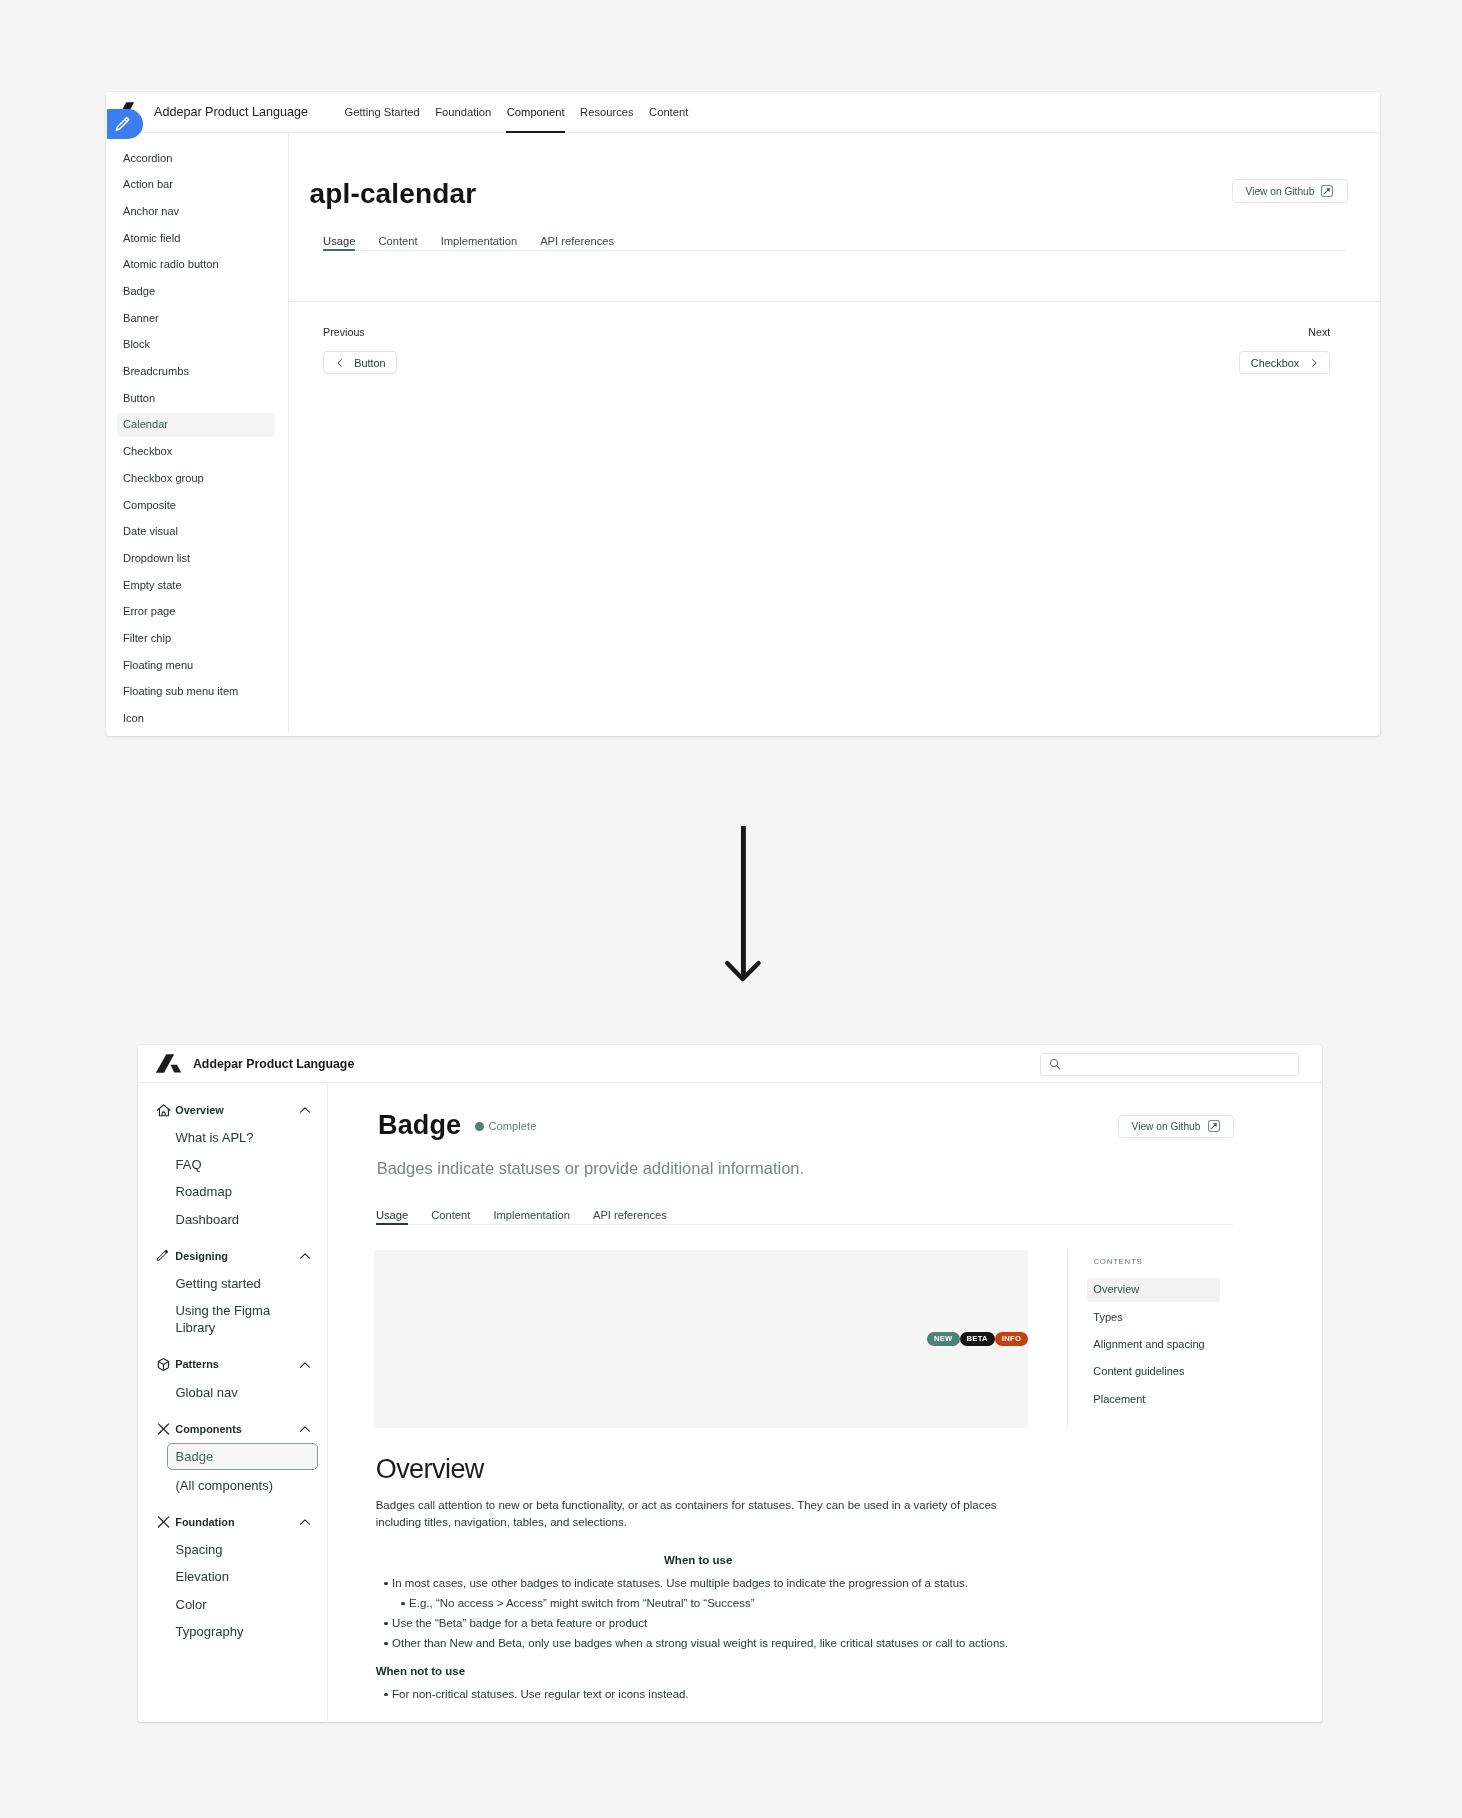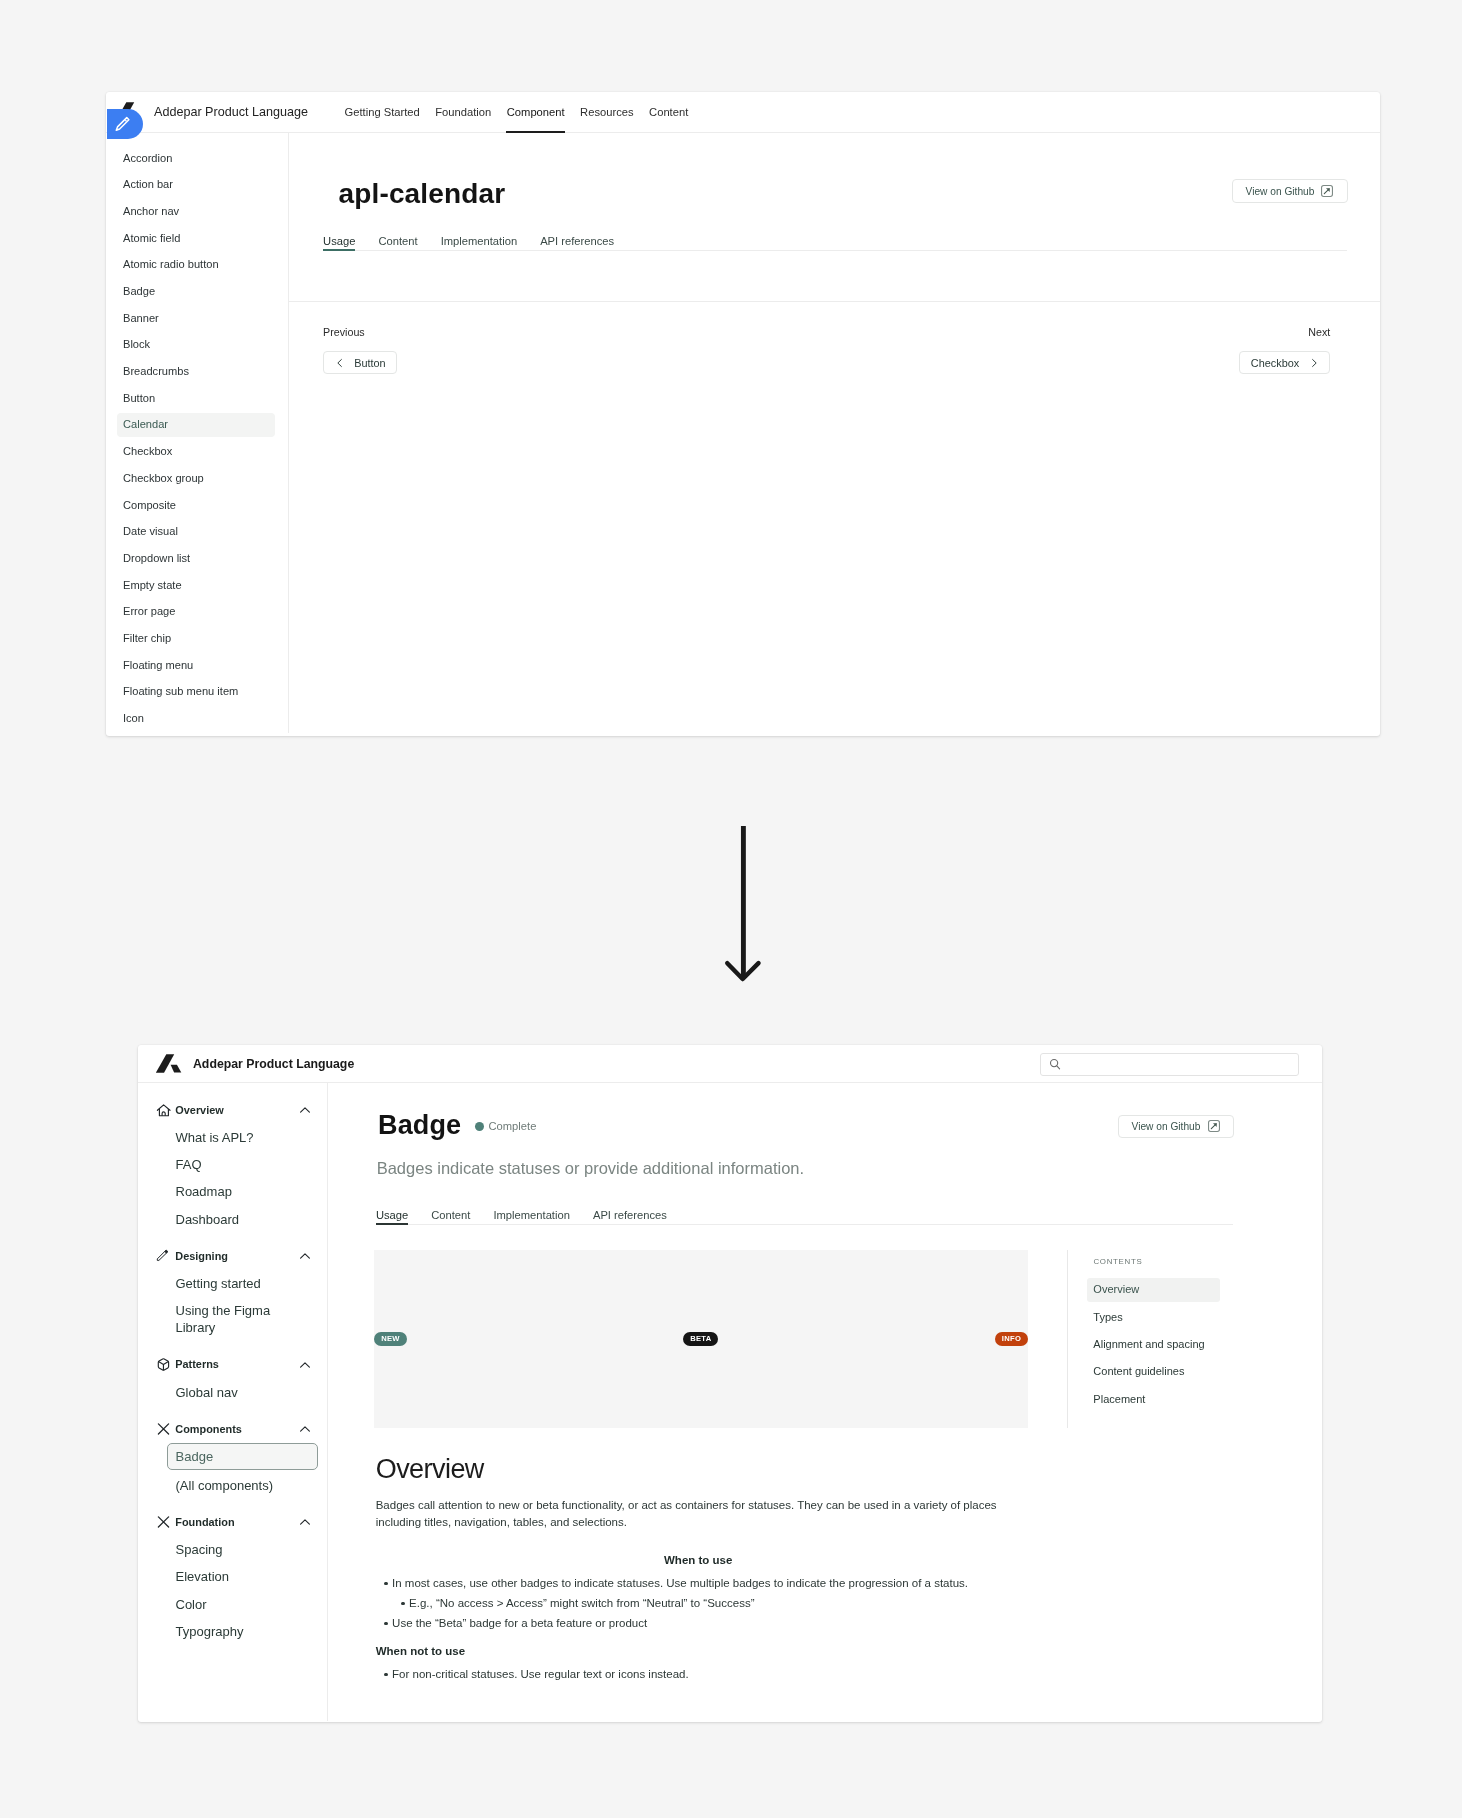--- a/index.html
+++ b/index.html
@@ -30,21 +30,21 @@
   .b-nav-item.active::after { content:""; position:absolute; left:-0.5px; right:-0.5px; bottom:0;
                               height:2px; background:#1d1d1d; }
   .b-body { display:flex; height:600px; }
   .b-side { width:183px; border-right:1px solid #ececec; padding-top:13.6px; flex:0 0 auto;
             box-sizing:border-box; }
   .b-side-item { font-size:11.1px; color:#2d3436; height:23.5px; line-height:23.5px;
                  padding-left:6.4px; margin:0 12.1px 3.2px 11.1px; border-radius:4px; }
   .b-side-item.selected { background:#f3f4f3; color:#3b5b53; }
   .b-main { flex:1; position:relative; }
   .b-title { font-size:28px; font-weight:700; color:#141414; letter-spacing:0.15px; margin:0;
-             line-height:32px; position:absolute; left:50px; top:45.3px; }
+             line-height:32px; position:absolute; left:21px; top:45.3px; }
   .b-gh { position:absolute; left:943px; top:46px; display:inline-flex; align-items:center;
           justify-content:center; gap:7px; border:1px solid #e4e6e5; border-radius:4px;
           width:116px; height:24px; box-sizing:border-box;
           font-size:10.2px; color:#3b544e; background:#fff; font-family:inherit; padding:0; }
   .b-tabs { display:flex; position:absolute; left:34.6px; top:102.3px; border-bottom:1px solid #ececec;
             width:1024px; }
   .b-tab { font-size:11.2px; line-height:13px; color:#3b4a47; padding:0 0 1.8px 0; margin-right:23px;
            position:relative; }
   .b-tab.active { color:#1d2b28; }
   .b-tab.active::after { content:""; position:absolute; left:0; right:0; bottom:-1px; height:2px;
@@ -118,21 +118,21 @@
   .a-gh svg, .b-gh svg { display:block; }
   .a-tabs { display:flex; position:absolute; left:47.9px; top:126.4px; border-bottom:1px solid #ececec;
             width:857px; }
   .a-tab { font-size:11.2px; line-height:13px; color:#3b4a47; padding:0 0 1.8px 0;
            margin-right:23px; position:relative; }
   .a-tab.active { color:#1d2b28; }
   .a-tab.active::after { content:""; position:absolute; left:0; right:0; bottom:-1px; height:2px;
                          background:#2b3533; }
   .a-content-row { position:absolute; left:46.2px; top:167px; display:flex; }
   .a-preview { width:654px; height:178px; background:#f5f5f5; display:flex;
-               align-items:center; justify-content:space-between; flex:0 0 auto; }
+               align-items:center; justify-content:flex-end; flex:0 0 auto; }
   .pbadge { border-radius:999px; color:#fff; font-size:7.6px; font-weight:700; letter-spacing:.3px;
             padding:0 7px; line-height:13.5px; height:13.5px; display:inline-block; }
   .a-toc { border-left:1px solid #e8e8e8; margin-left:38.8px; padding:6px 0 0 0; width:163px;
            flex:0 0 auto; align-self:stretch; box-sizing:border-box; }
   .a-toc-head { font-size:7.9px; letter-spacing:0.72px; color:#6d7875; padding:0 0 0 25.4px;
                 line-height:12px; }
   .a-toc-item { display:block; font-size:11px; color:#2c3a37; height:17px; line-height:17px;
                 padding:3.4px 0 3.4px 6.2px; border-radius:3px; margin:3.55px 10px 3.55px 19.2px; }
   .a-toc-item:first-child { margin-top:10px; }
   .a-toc-item.active { background:#f1f2f1; color:#3a524c; }
@@ -416,20 +416,21 @@
         </div>
         <div class="a-ov">
           <h2>Overview</h2>
           <p>Badges call attention to new or beta functionality, or act as containers for statuses. They can be used in a variety of places including titles, navigation, tables, and selections.</p>
           <h3>When to use</h3>
           <ul id="a-when">
               <li>In most cases, use other badges to indicate statuses. Use multiple badges to indicate the progression of a status.<ul>
                   <li>E.g., “No access &gt; Access” might switch from “Neutral” to “Success”</li>
                 </ul></li>
               <li>Use the “Beta” badge for a beta feature or product</li>
+              <li>Other than New and Beta, only use badges when a strong visual weight is required, like critical statuses or call to actions.</li>
             </ul>
           <h3>When not to use</h3>
           <ul id="a-whennot">
               <li>For non-critical statuses. Use regular text or icons instead.</li>
             </ul>
         </div>
       </div>
     </section>
   </div>
 </div>

